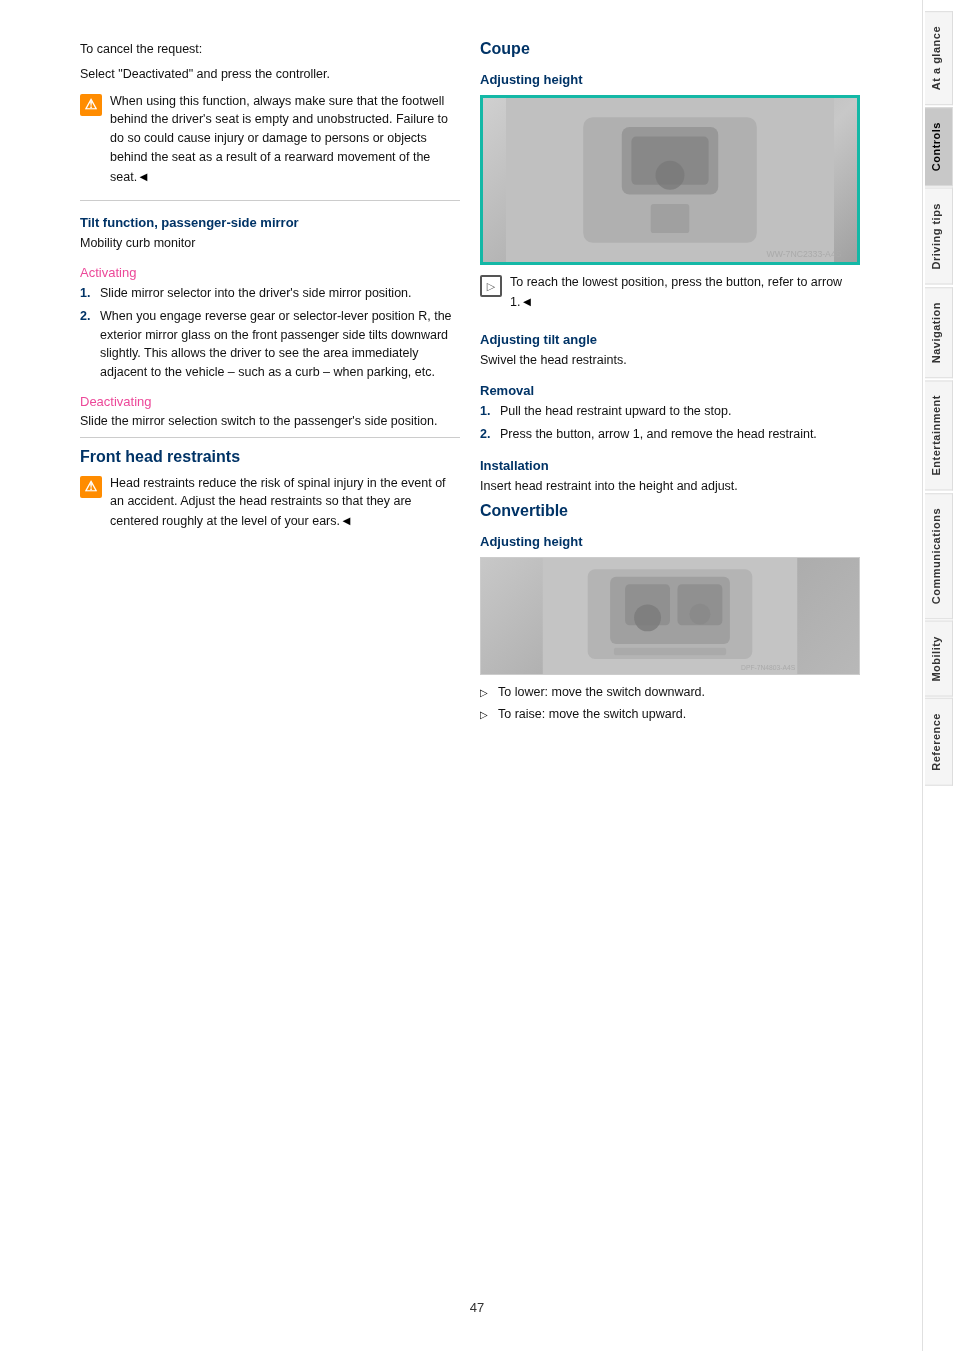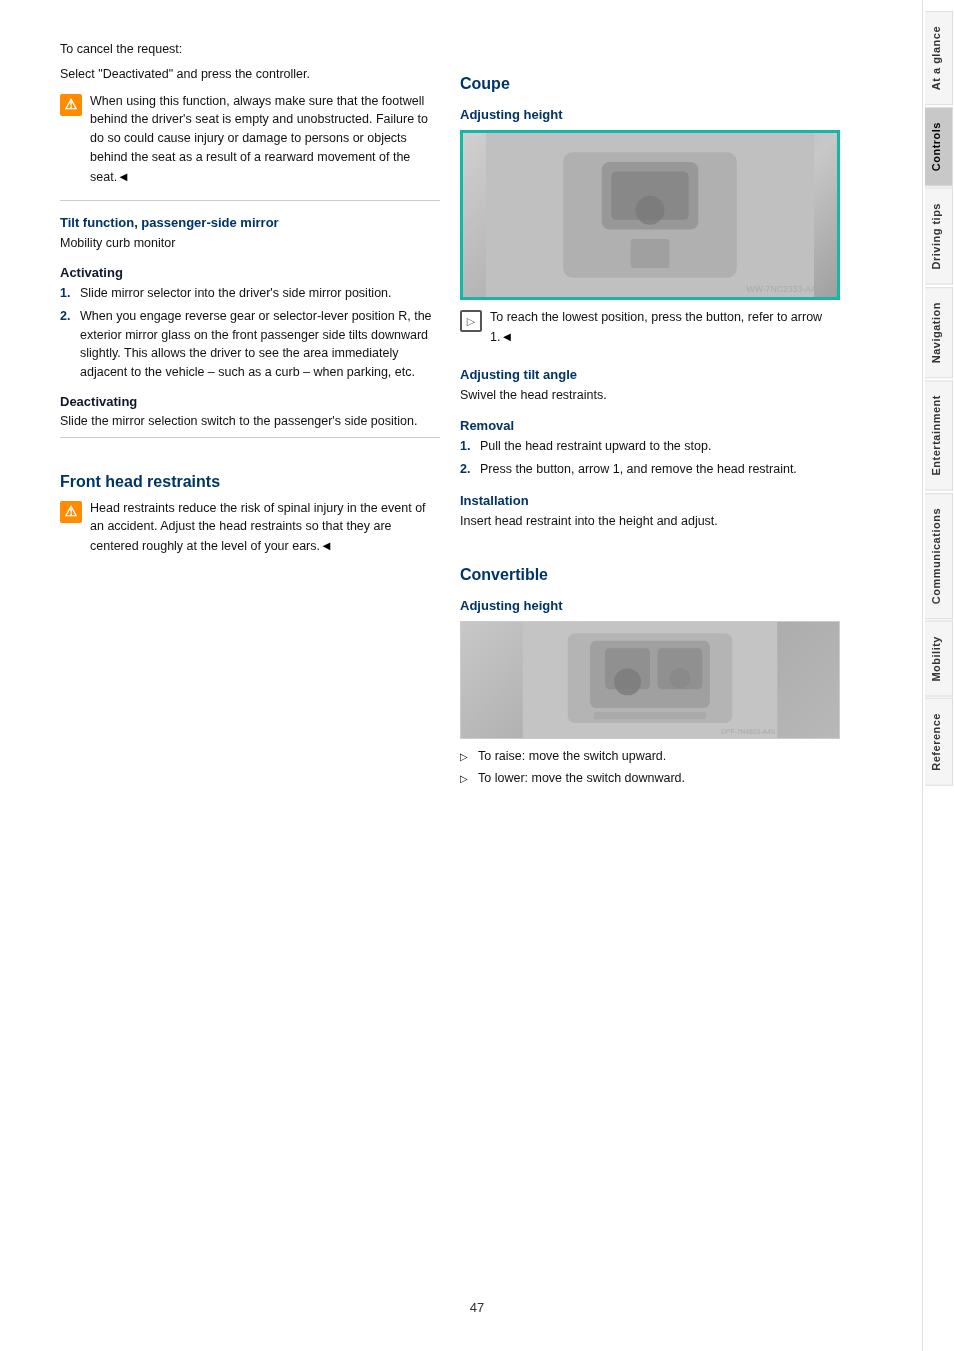--- a/index.html
+++ b/index.html
@@ -9,20 +9,21 @@
       background: #fff;
       color: #000;
       width: 954px;
       min-height: 1351px;
       position: relative;
     }
     .page-container {
       display: flex;
       width: 954px;
       min-height: 1351px;
+      padding-left: 20px;
     }
     .main-content {
       flex: 1;
       padding: 40px 20px 40px 60px;
       display: flex;
       gap: 20px;
     }
     .left-column {
       flex: 1;
       max-width: 380px;
@@ -62,33 +63,33 @@
       background: #c8c8c8;
       color: #000;
     }
 
     
     .section-heading-bold {
       font-size: 16px;
       font-weight: bold;
       color: #003366;
       margin-bottom: 8px;
-      margin-top: 35px;
+      margin-top: 0;
     }
     .section-heading-small {
       font-size: 13px;
       font-weight: bold;
       color: #003366;
       margin-bottom: 4px;
       margin-top: 14px;
     }
     .sub-heading {
       font-size: 13px;
-      font-weight: bold;
-      color: #0f172a;
+      font-weight: normal;
+      color: #ec4899;
       margin-bottom: 3px;
       margin-top: 12px;
     }
     .body-text {
       font-size: 12.5px;
       line-height: 1.5;
       margin-bottom: 6px;
       color: #111;
     }
     .numbered-list {
@@ -348,24 +349,24 @@
             <circle cx="140" cy="80" r="18" fill="#7a7a7a" opacity="0.8"></circle>
             <circle cx="210" cy="75" r="14" fill="#888" opacity="0.7"></circle>
             <rect x="95" y="120" width="150" height="10" rx="3" fill="#aaa"></rect>
             <text x="265" y="150" font-size="9" fill="#aaa">DPF-7N4803-A4S</text>
           </svg>
         </div>
       </div>
 
       <ul class="bullet-list">
         <li>
+          <span>To lower: move the switch downward.</span>
+        </li>
+        <li>
           <span>To raise: move the switch upward.</span>
-        </li>
-        <li>
-          <span>To lower: move the switch downward.</span>
         </li>
       </ul>
 
     </div>
 
   </div>
 
   <div class="sidebar">
     <div class="sidebar-tab">At a glance</div>
     <div class="sidebar-tab active">Controls</div>

